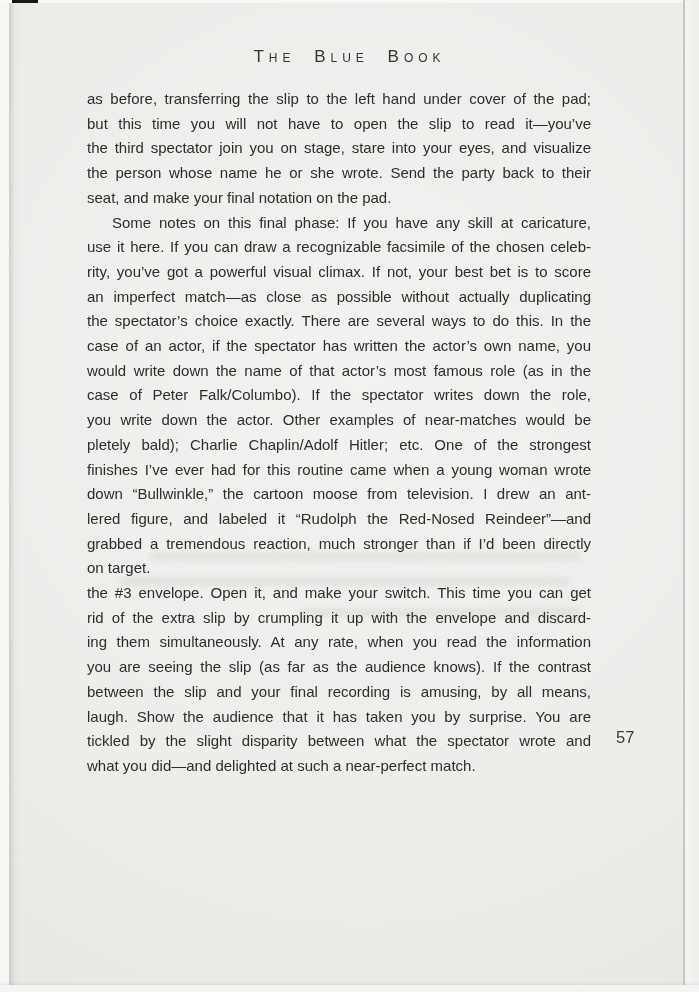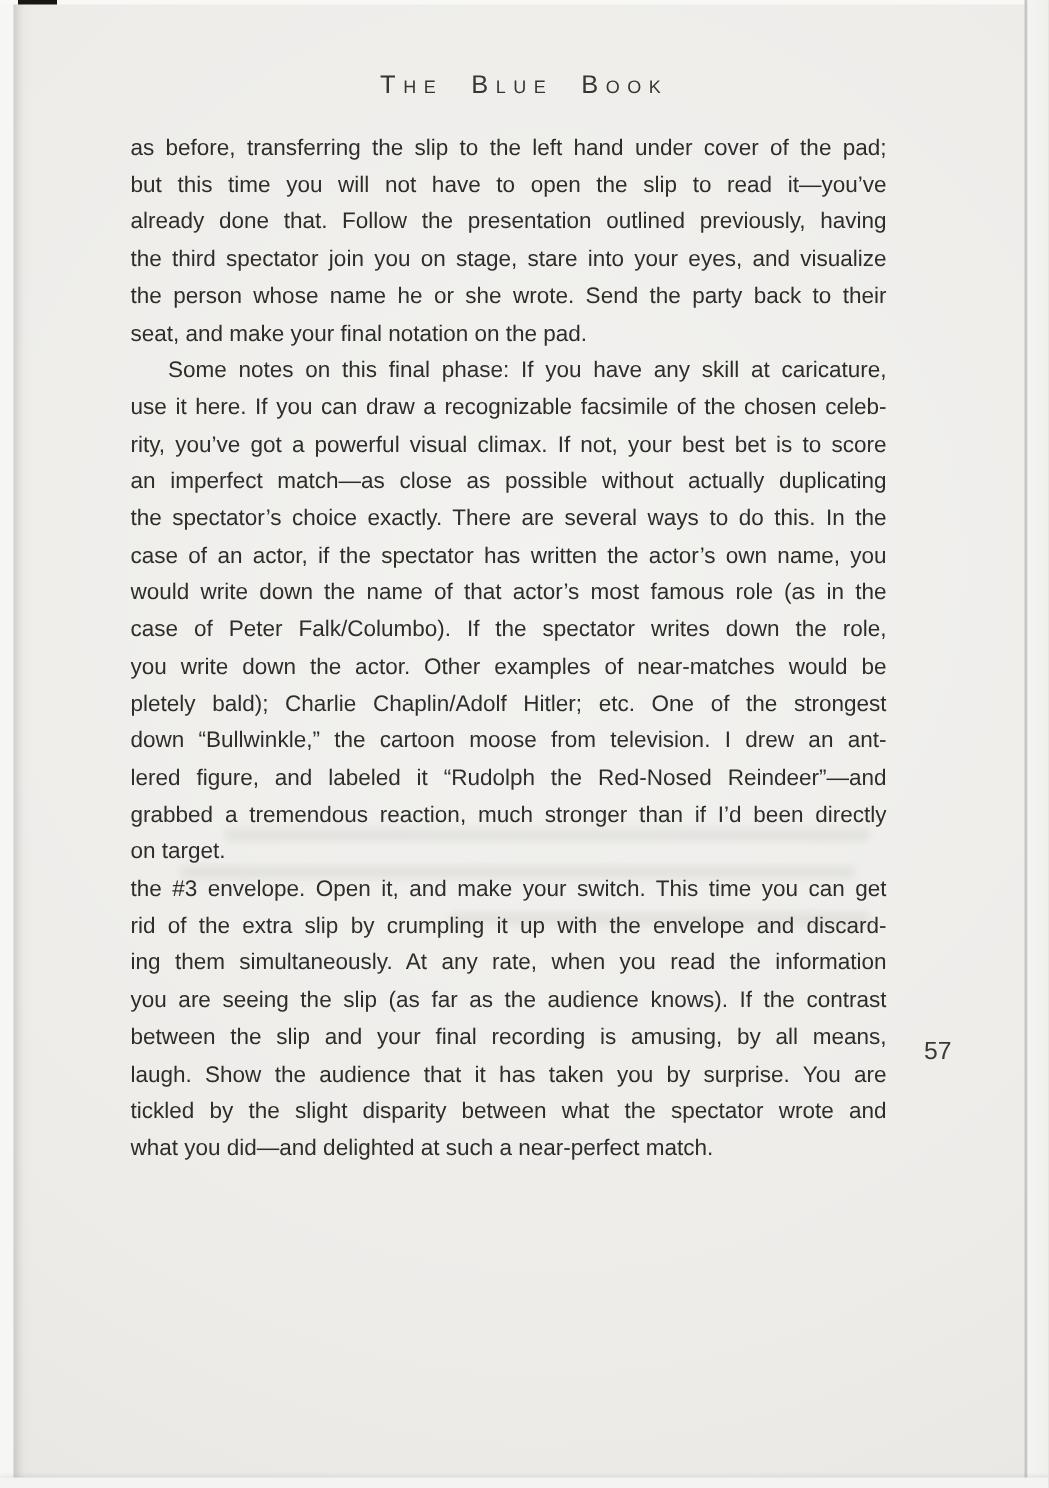--- a/index.html
+++ b/index.html
@@ -76,21 +76,21 @@
   }
   .para.indent .line.first {
     text-indent: 25px;
   }
   .line em {
     font-style: italic;
   }
   
   .page-number {
     position: absolute;
-    left: 616px; top: 692px;
+    left: 616px; top: 728px;
     font-size: 16.5px;
     color: #3b3935;
   }
   
   .ghost {
     position: absolute;
     height: 9px;
     background: rgba(128,125,117,0.10);
     filter: blur(2.5px);
     border-radius: 4px;
@@ -114,36 +114,36 @@
   <div class="ghost g1"></div>
   <div class="ghost g2"></div>
   <div class="ghost g3"></div>
 
   <div class="running-head">The Blue Book</div>
 
   <div class="text-block">
       <div class="para">
         <div class="line first">as before, transferring the slip to the left hand under cover of the pad;</div>
         <div class="line">but this time you will not have to open the slip to read it—you’ve</div>
-        <div class="line">already done that. Follow the presentation outlined previously, having</div>
         <div class="line">the third spectator join you on stage, stare into your eyes, and visualize</div>
         <div class="line">the person whose name he or she wrote. Send the party back to their</div>
         <div class="line last">seat, and make your final notation on the pad.</div>
       </div>
       <div class="para indent">
         <div class="line first">Some notes on this final phase: If you have any skill at caricature,</div>
         <div class="line">use it here. If you can draw a recognizable facsimile of the chosen celeb-</div>
         <div class="line">rity, you’ve got a powerful visual climax. If not, your best bet is to score</div>
         <div class="line">an imperfect match—as close as possible without actually duplicating</div>
         <div class="line">the spectator’s choice exactly. There are several ways to do this. In the</div>
         <div class="line">case of an actor, if the spectator has written the actor’s own name, you</div>
         <div class="line">would write down the name of that actor’s most famous role (as in the</div>
         <div class="line">case of Peter Falk/Columbo). If the spectator writes down the role,</div>
         <div class="line">you write down the actor. Other examples of near-matches would be</div>
         <div class="line">pletely bald); Charlie Chaplin/Adolf Hitler; etc. One of the strongest</div>
+        <div class="line">finishes I’ve ever had for this routine came when a young woman wrote</div>
         <div class="line">down “Bullwinkle,” the cartoon moose from television. I drew an ant-</div>
         <div class="line">lered figure, and labeled it “Rudolph the Red-Nosed Reindeer”—and</div>
         <div class="line">grabbed a tremendous reaction, much stronger than if I’d been directly</div>
         <div class="line last">on target.</div>
       </div>
       <div class="para indent">
         <div class="line">the #3 envelope. Open it, and make your switch. This time you can get</div>
         <div class="line">rid of the extra slip by crumpling it up with the envelope and discard-</div>
         <div class="line">ing them simultaneously. At any rate, when you read the information</div>
         <div class="line">you are seeing the slip (as far as the audience knows). If the contrast</div>

